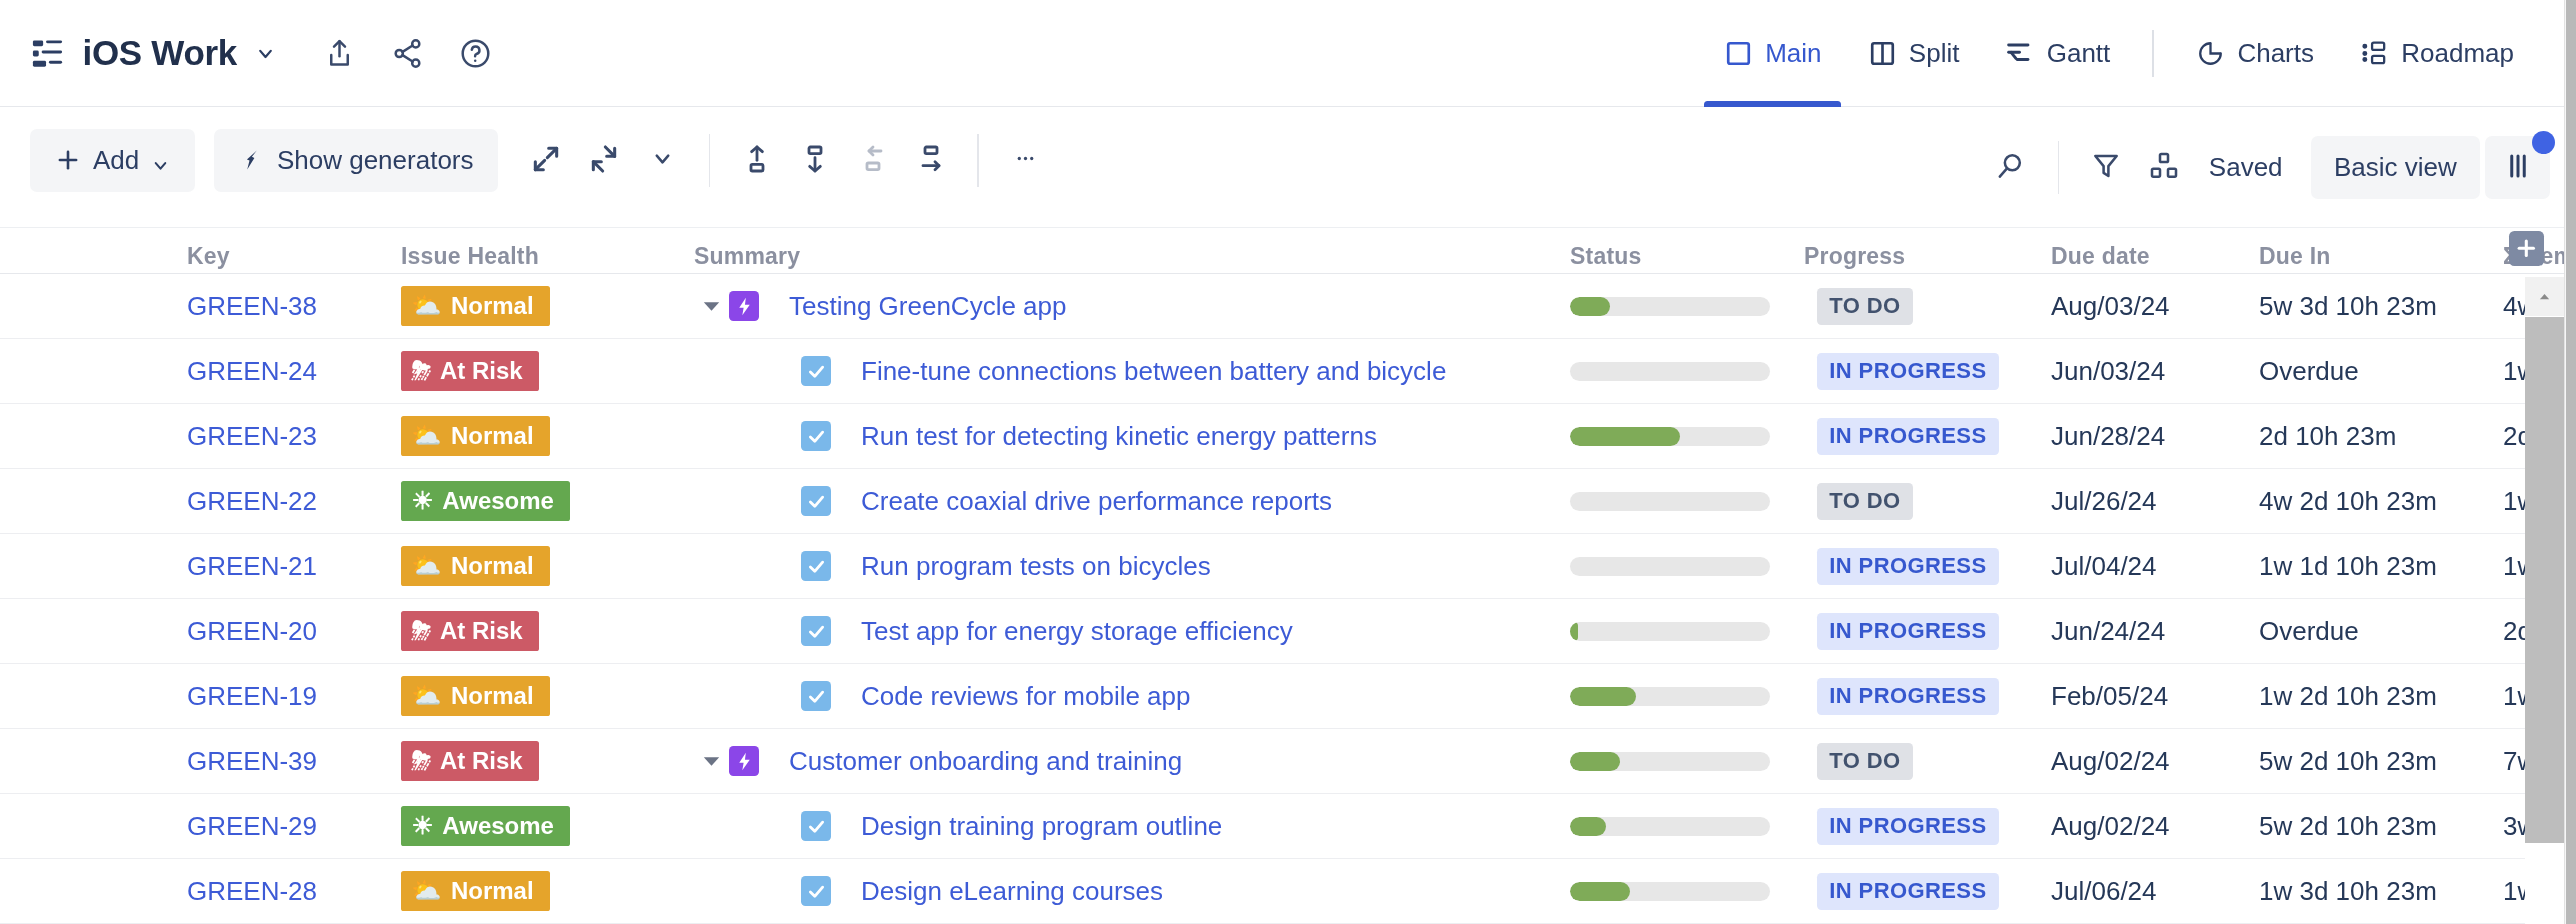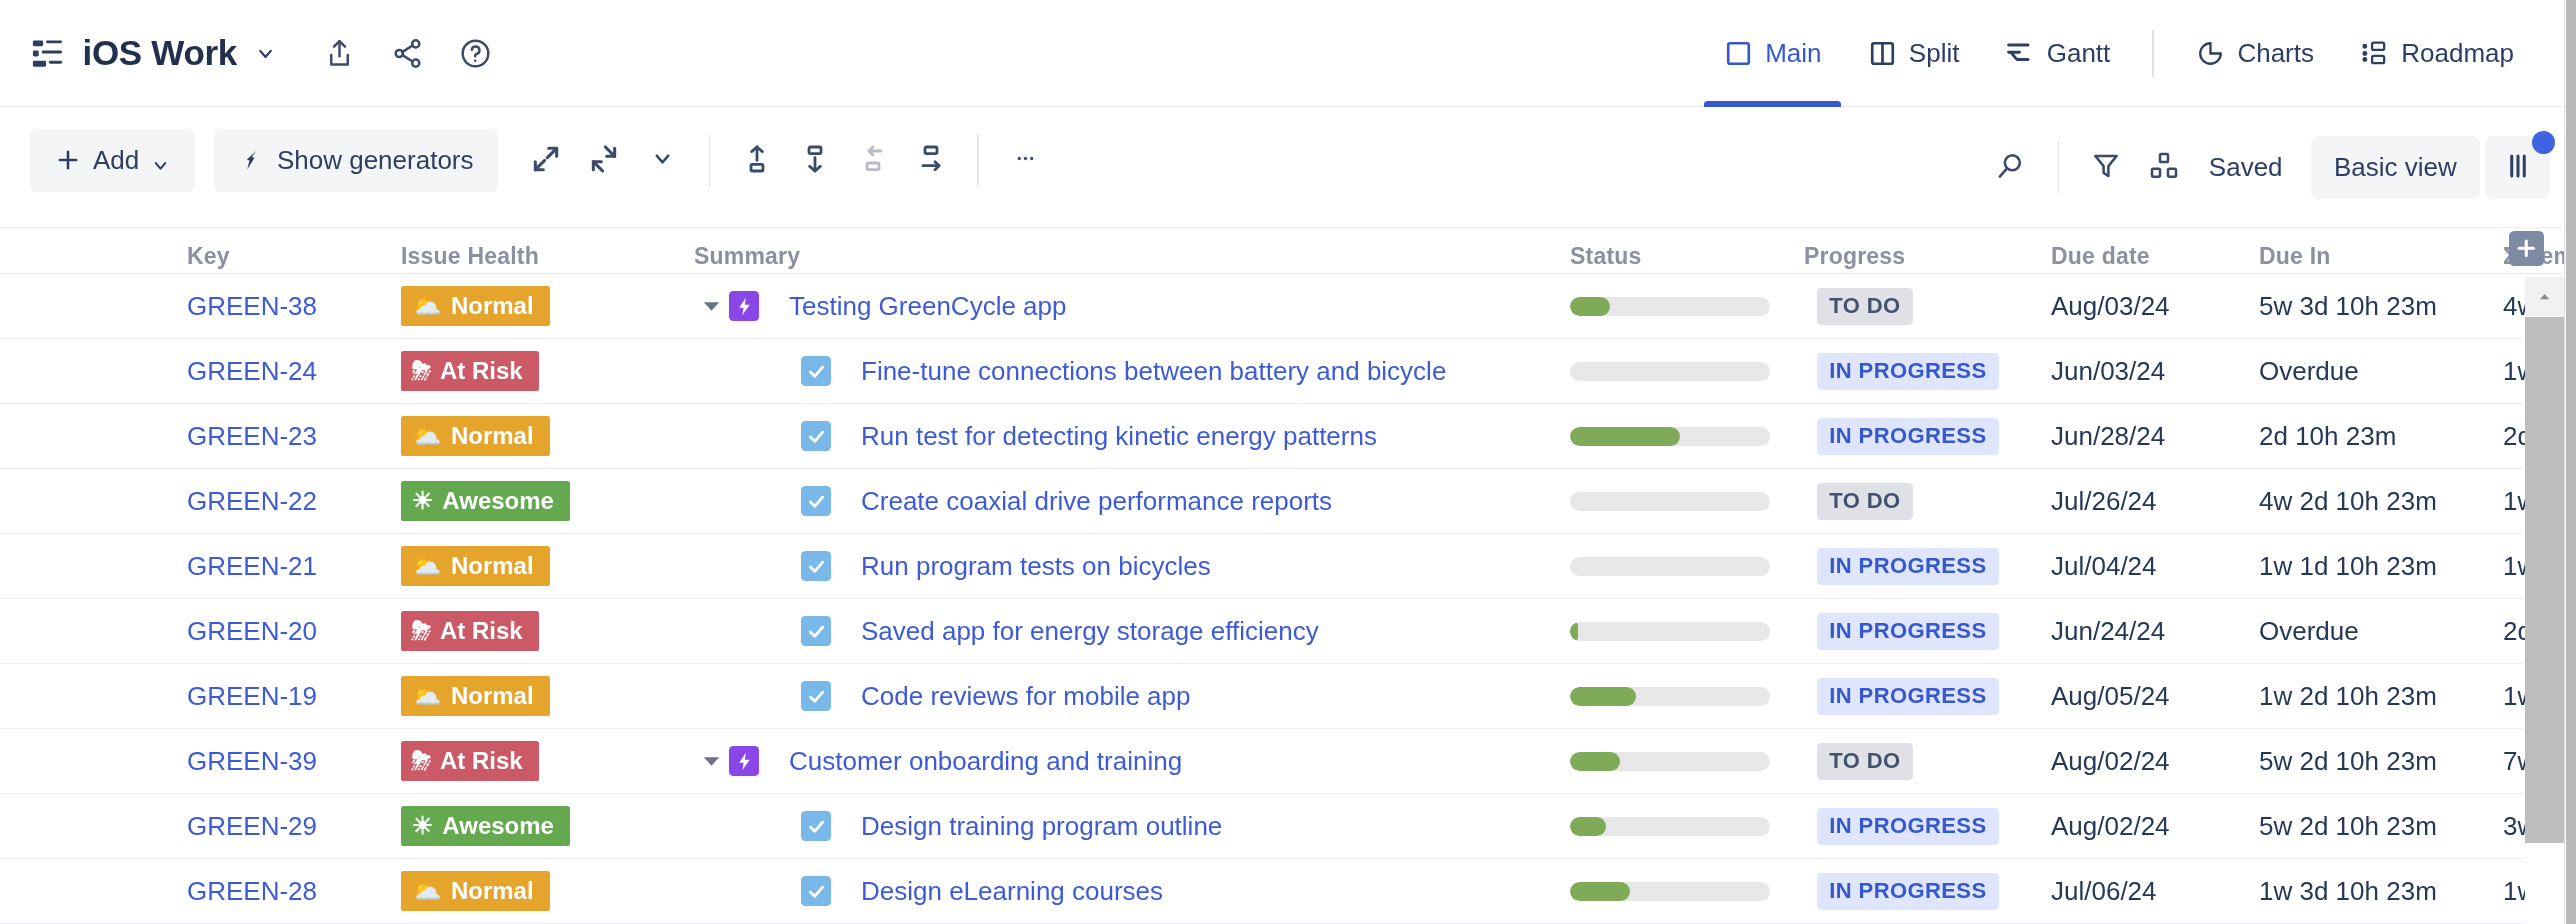--- a/index.html
+++ b/index.html
@@ -704,21 +704,21 @@
         </div>
         <div class="c c-summary">
           <div class="sum-cell">
             <span class="indent"></span>
             <span class="chev blank"></span>
             <span class="type-ico type-task">
               <svg viewBox="0 0 24 24" fill="none" stroke="currentColor" stroke-width="3.2" stroke-linecap="round" stroke-linejoin="round">
                 <polyline points="5 12.5 10 17.5 19 7"></polyline>
               </svg>
             </span>
-            <span class="sum-text">Saved app for energy storage efficiency</span>
+            <span class="sum-text">Test app for energy storage efficiency</span>
           </div>
         </div>
         <div class="c c-prog">
           <div class="pbar">
             <div style="width:4%"></div>
           </div>
         </div>
         <div class="c c-status">
           <span class="badge inprog">IN PROGRESS</span>
         </div>
@@ -757,21 +757,21 @@
         </div>
         <div class="c c-prog">
           <div class="pbar">
             <div style="width:33%"></div>
           </div>
         </div>
         <div class="c c-status">
           <span class="badge inprog">IN PROGRESS</span>
         </div>
         <div class="c c-due">
-          <span class="cellText">Aug/05/24</span>
+          <span class="cellText">Feb/05/24</span>
         </div>
         <div class="c c-duein">
           <span class="cellText">1w 2d 10h 23m</span>
         </div>
         <div class="c c-rem">
           <span class="cellText">1w</span>
         </div>
       </div>
       <div class="row">
         <div class="c c-pad"></div>

